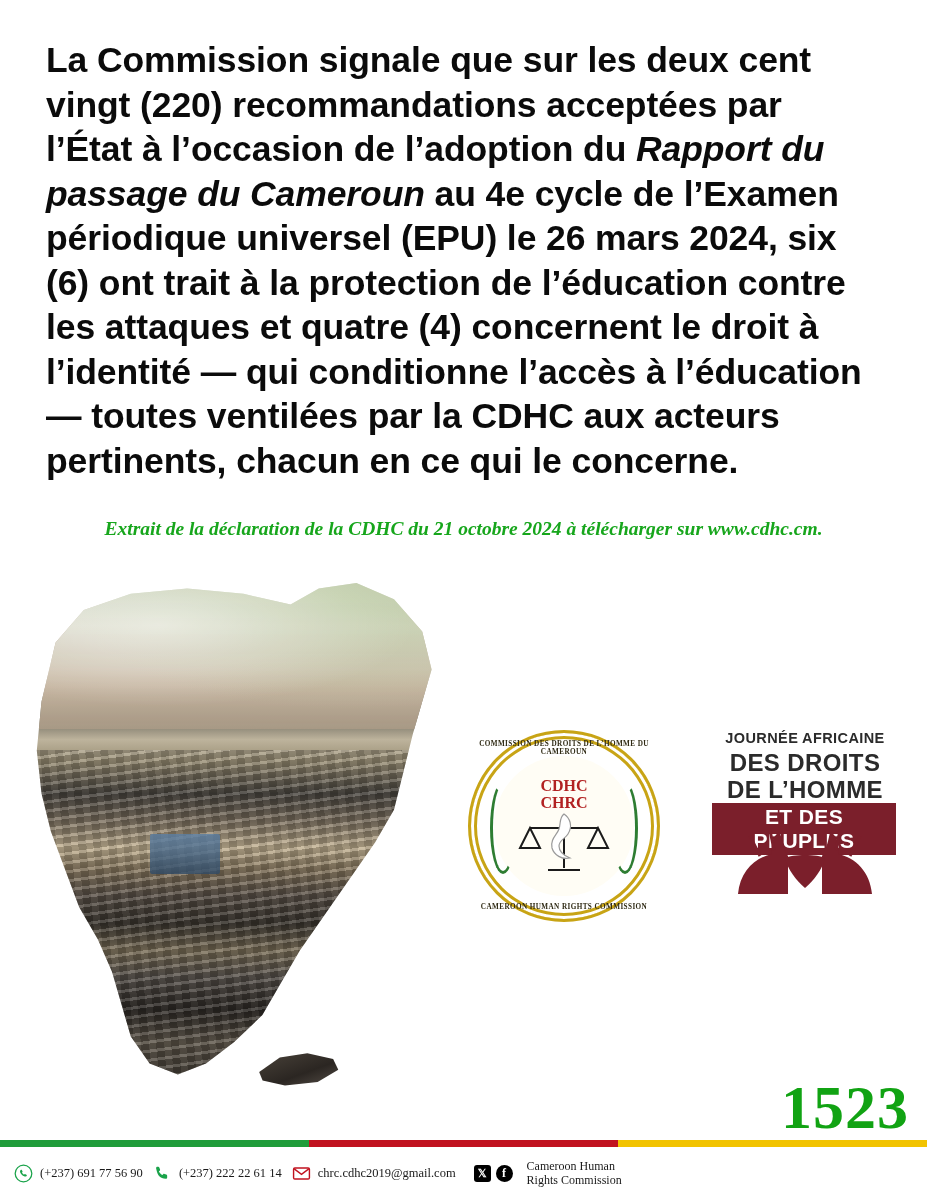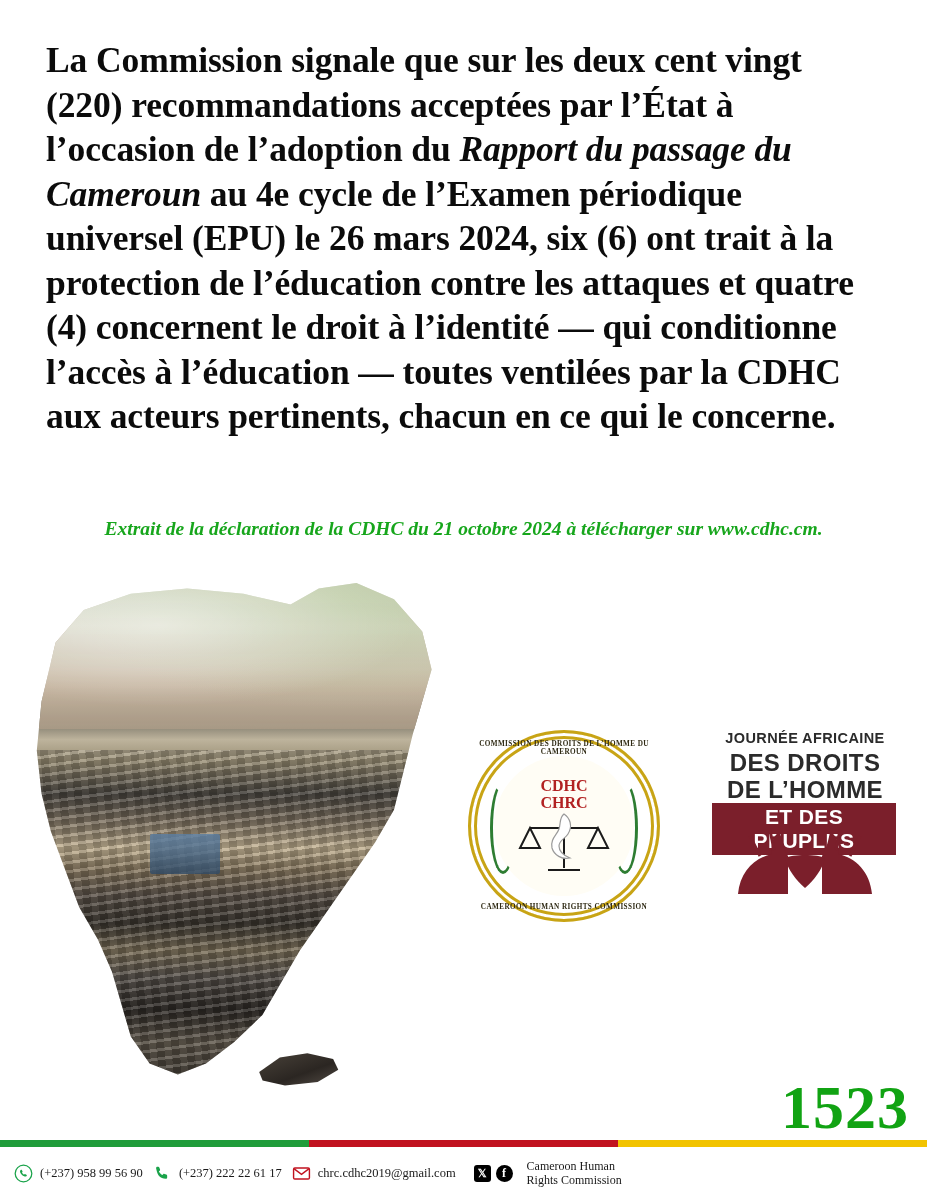--- a/index.html
+++ b/index.html
@@ -16,21 +16,21 @@
     height: 1200px;
     background: #ffffff;
   }
 
   
   .statement {
     position: absolute;
     left: 46px;
     top: 38px;
     width: 830px;
-    font-family: Liberation Serif, serif;
+    font-family: Liberation Sans, sans-serif;
     font-weight: bold;
     font-size: 35.5px;
     line-height: 44.5px;
     color: #0b0b0b;
     letter-spacing: -0.1px;
   }
   .statement .ital { font-style: italic; }
 
   
   .source-line {
@@ -382,30 +382,30 @@
 
   <div class="footer">
 
     <div class="fitem">
       <span class="ficon">
         <svg viewBox="0 0 24 24" width="19" height="19">
           <circle cx="12" cy="12" r="10.5" fill="none" stroke="#1aa34a" stroke-width="1.6"></circle>
           <path d="M8.5 7.5c.5-.4 1.2-.3 1.5.3l.7 1.4c.2.4.1.8-.2 1.1l-.5.5c.6 1.2 1.5 2.1 2.7 2.7l.5-.5c.3-.3.7-.4 1.1-.2l1.4.7c.6.3.7 1 .3 1.5-.7.9-2 1.1-3.2.6-2.2-.9-4-2.7-4.9-4.9-.5-1.2-.3-2.5.6-3.2z" fill="#1aa34a"></path>
         </svg>
       </span>
-      <span>(+237) 958 99 56 90</span>
+      <span>(+237) 691 77 56 90</span>
     </div>
 
     <div class="fitem">
       <span class="ficon">
         <svg viewBox="0 0 24 24" width="19" height="19">
           <path d="M6.6 3.5c.7 0 1.3.4 1.5 1.1l.8 2.4c.2.6 0 1.2-.5 1.6l-1 .8c1 2 2.6 3.6 4.6 4.6l.8-1c.4-.5 1-.7 1.6-.5l2.4.8c.7.2 1.1.8 1.1 1.5v2.1c0 1-.8 1.8-1.8 1.7C8.8 18.1 5.9 15.2 3.9 5.3c-.1-1 .7-1.8 1.7-1.8z" fill="#1aa34a"></path>
         </svg>
       </span>
-      <span>(+237) 222 22 61 17</span>
+      <span>(+237) 222 22 61 14</span>
     </div>
 
     <div class="fitem">
       <span class="ficon">
         <svg viewBox="0 0 24 24" width="19" height="19">
           <rect x="2" y="5" width="20" height="14" rx="1.6" fill="none" stroke="#c1121f" stroke-width="1.8"></rect>
           <path d="M2.8 6.2 12 13l9.2-6.8" fill="none" stroke="#c1121f" stroke-width="1.8"></path>
         </svg>
       </span>
       <span>chrc.cdhc2019@gmail.com</span>

